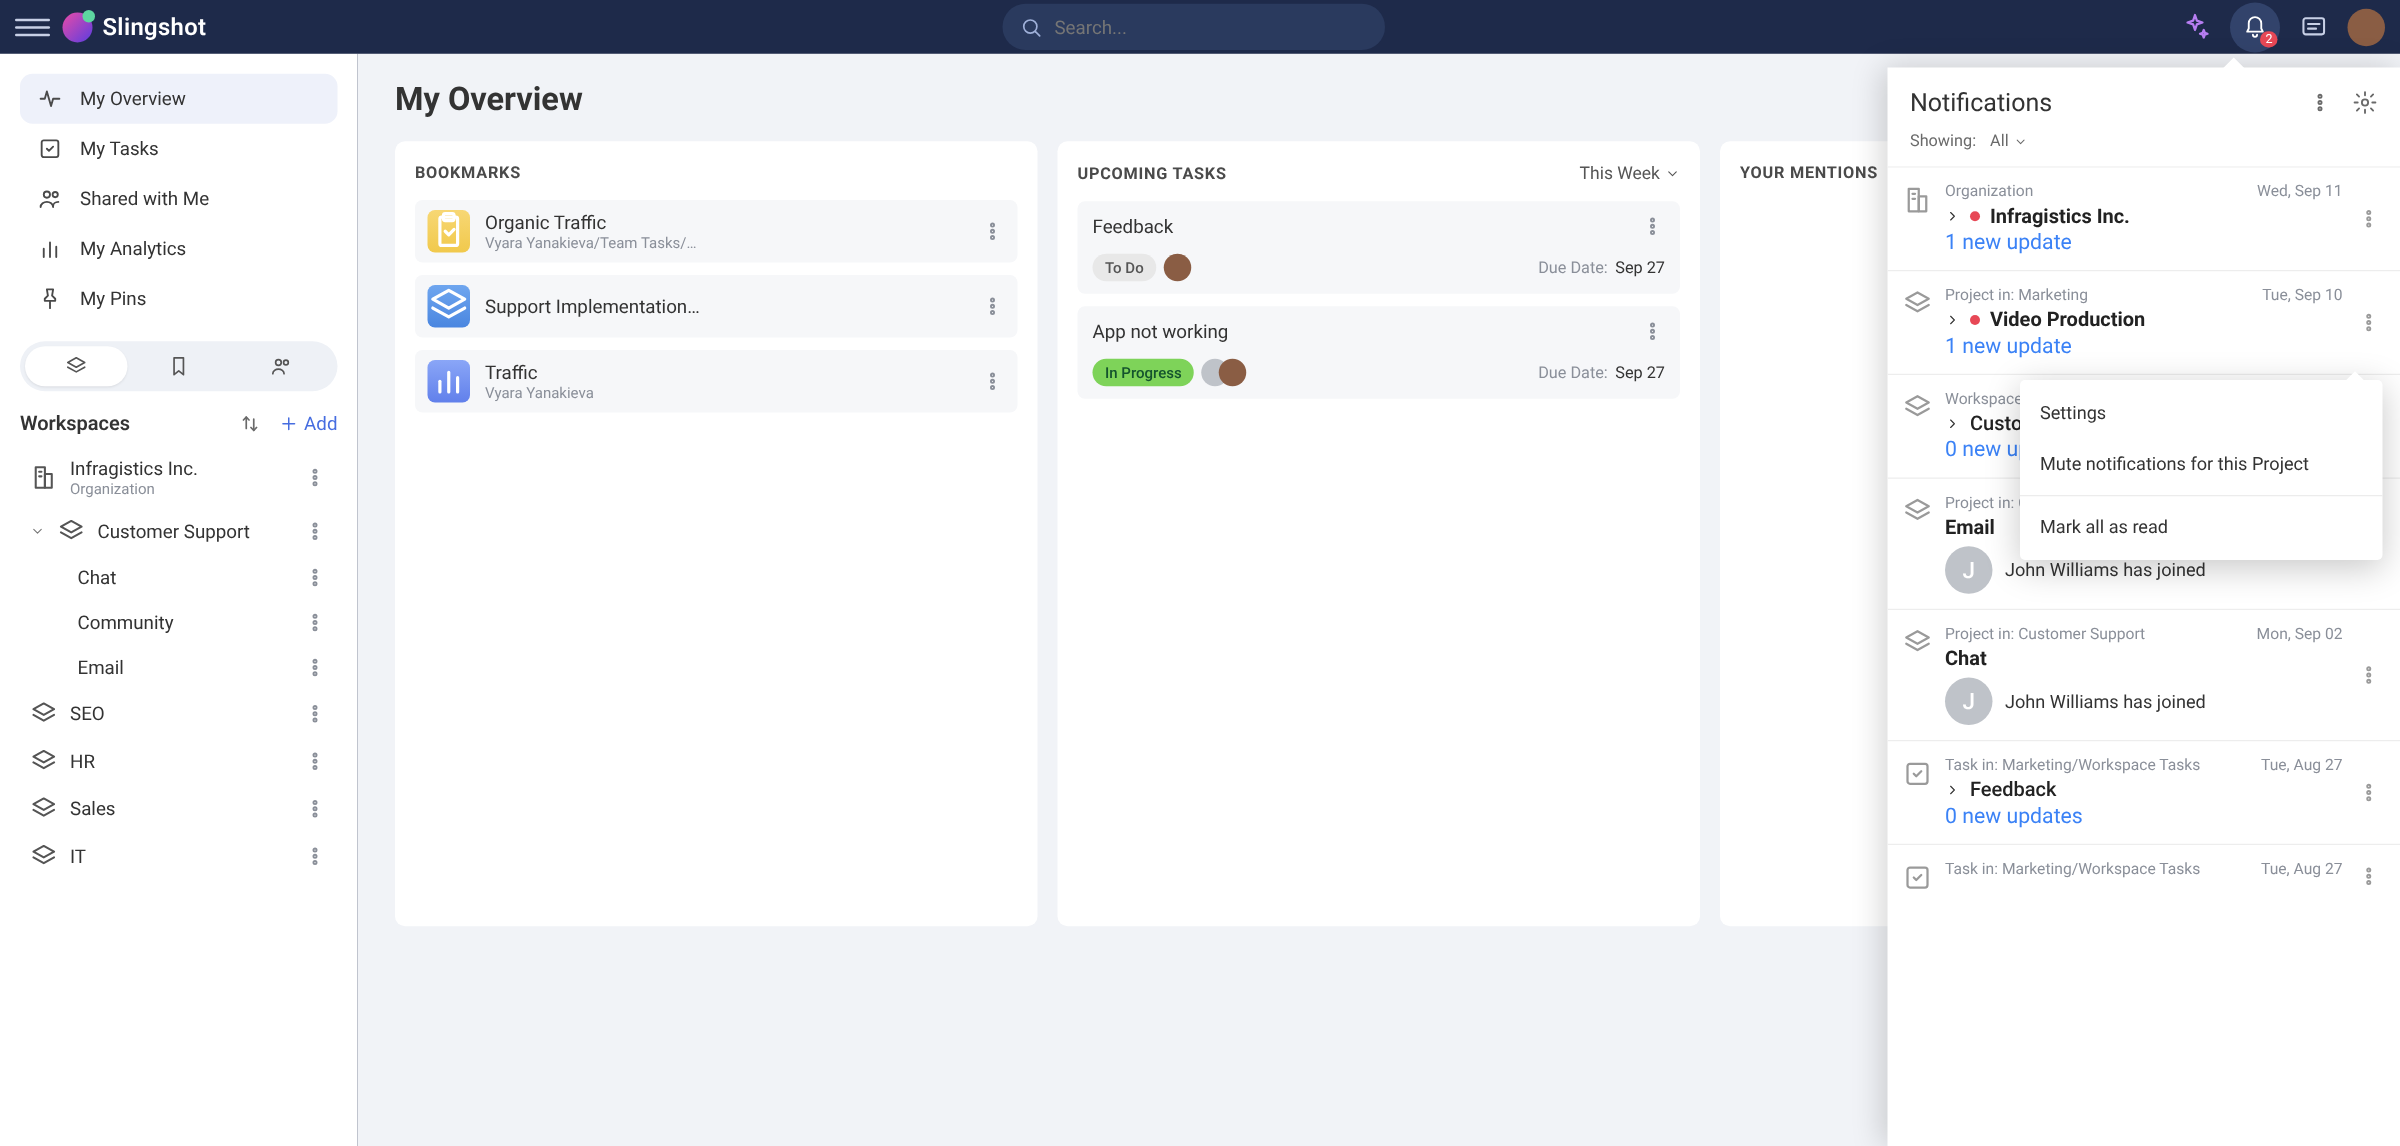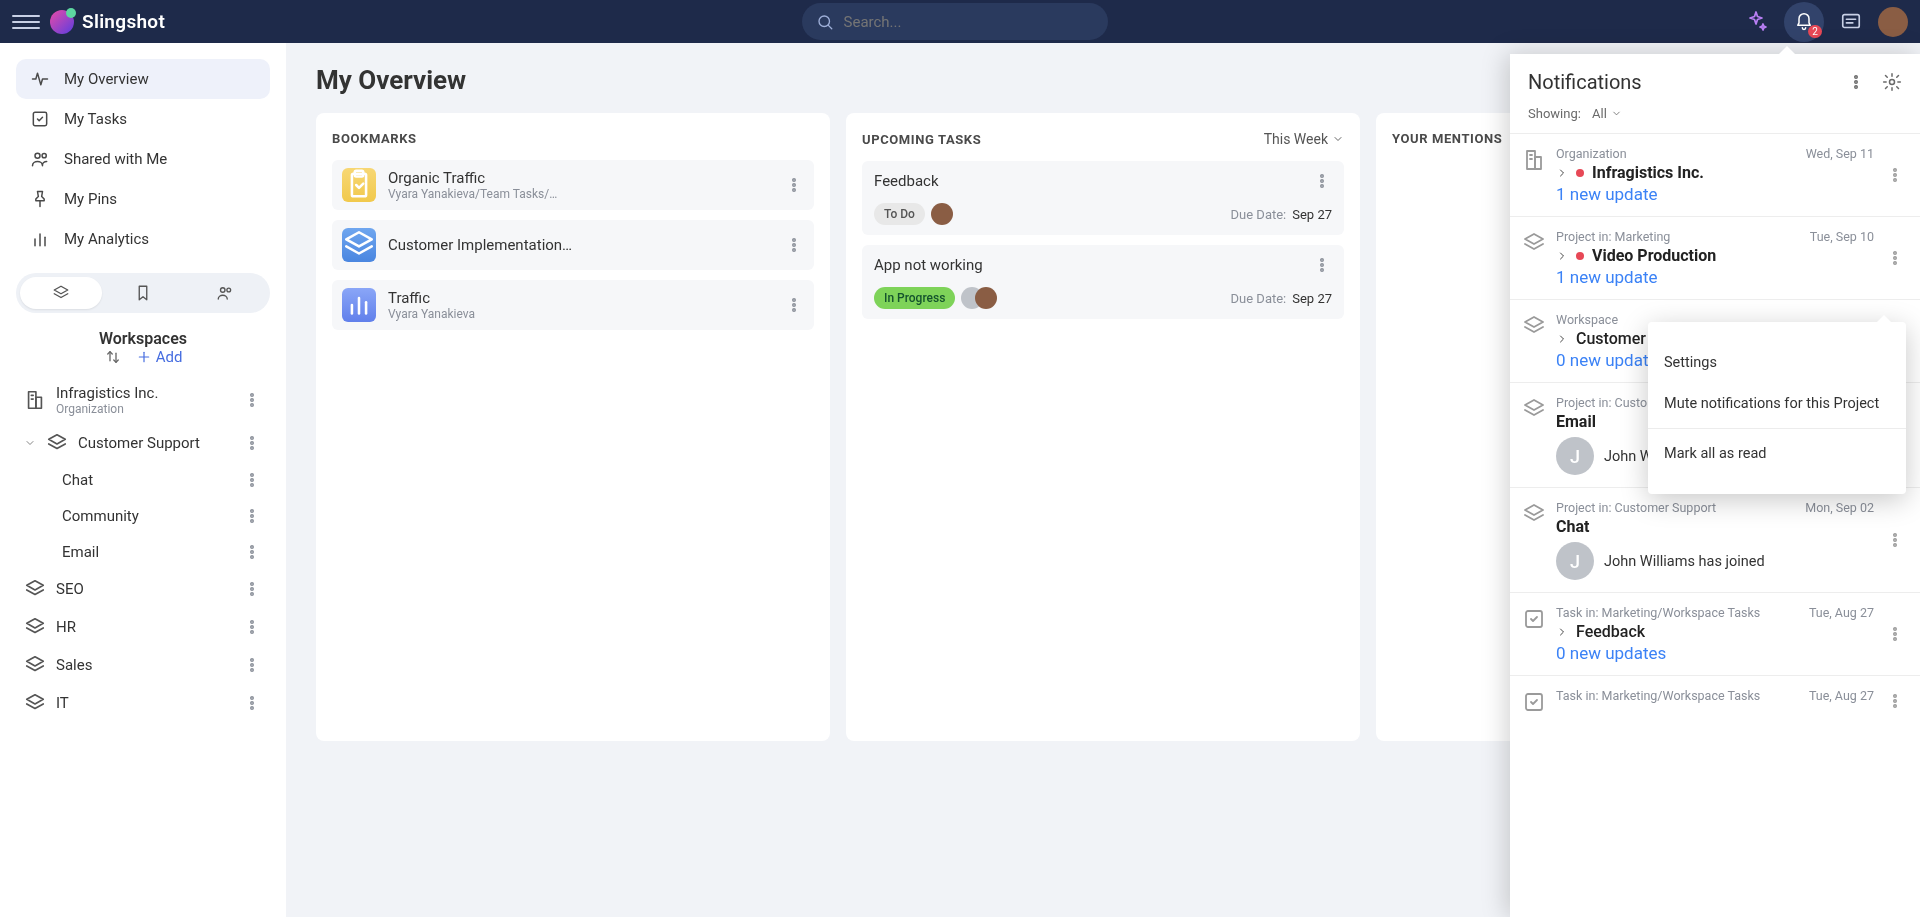--- a/index.html
+++ b/index.html
@@ -33,21 +33,21 @@
 
 .nav-item { display:flex; align-items:center; gap:14px; padding:10px 14px; border-radius:10px; font-size:15px; color:#333; cursor:pointer; }
 .nav-item.active { background:#eef1fa; }
 .nav-ico { width:20px; height:20px; stroke:#4a4a4a; flex-shrink:0; }
 
 .tab-strip { display:flex; gap:0; margin:14px 0 12px; background:#eef1f6; border-radius:22px; padding:4px; }
 .tab-btn { flex:1; height:32px; display:flex; align-items:center; justify-content:center; border-radius:18px; cursor:pointer;}
 .tab-btn.active { background:#fff; box-shadow:0 1px 2px rgba(0,0,0,.08);}
 .tab-btn svg{ width:18px; height:18px; stroke:#555;}
 
-.ws-header { display:flex; align-items:center; justify-content:space-between; padding:4px 0 10px;flex-direction:column; }
+.ws-header { display:flex; align-items:center; justify-content:space-between; padding:4px 0 10px; }
 .ws-header h3 { font-size:16px; font-weight:600; }
 .ws-header-right { display:flex; align-items:center; gap:14px;}
 .sort-ico{ width:18px; height:18px; stroke:#6a6a6a;}
 .add-link { color:#466de0; font-size:15px; display:flex; align-items:center; gap:4px; cursor:pointer;}
 .add-link svg{ width:16px; height:16px; stroke:#466de0;}
 
 .ws-tree { overflow-y:auto; flex:1; }
 .ws-row { display:flex; align-items:center; gap:10px; padding:8px 8px; border-radius:8px; cursor:pointer; position:relative;}
 .ws-row .chev{ width:12px; height:12px; stroke:#777; flex-shrink:0;}
 .ws-ico { width:22px; height:22px; stroke:#555; flex-shrink:0;}
@@ -111,21 +111,21 @@
 .dot-unread{ width:8px; height:8px; background:#e74856; border-radius:50%; flex-shrink:0;}
 .ni-title{ font-size:16px; font-weight:700; color:#222;}
 .ni-title.normal{ font-weight:500;}
 .ni-sub{ font-size:17px; color:#3b82f6; margin-top:2px;}
 .ni-person{ display:flex; align-items:center; gap:10px; margin-top:6px;}
 .ni-av{ width:38px; height:38px; border-radius:50%; background:#bfc3c9; color:#fff; display:flex; align-items:center; justify-content:center; font-size:18px; font-weight:500;}
 .ni-ptxt{ font-size:14.5px; color:#333;}
 .ni-dots{ width:22px; display:flex; align-items:center; justify-content:center;}
 
 
-.ctx-menu{ position:absolute; top:322px; right:14px; width:258px; background:#fff; border-radius:4px; box-shadow:0 6px 28px rgba(0,0,0,.22); z-index:60; padding:20px 0;}
+.ctx-menu{ position:absolute; top:304px; right:14px; width:290px; background:#fff; border-radius:4px; box-shadow:0 6px 28px rgba(0,0,0,.22); z-index:60; padding:6px 0;}
 .ctx-menu::before{ content:""; position:absolute; top:-7px; right:14px; width:0;height:0;border-left:8px solid transparent;border-right:8px solid transparent;border-bottom:8px solid #fff;}
 .ctx-item{ padding:12px 16px; font-size:14.5px; color:#333; cursor:pointer;}
 .ctx-sep{ height:1px; background:#ececec; margin:4px 0;}
 
 svg{ fill:none; stroke-width:1.8; stroke-linecap:round; stroke-linejoin:round;}
 </style>
 </head>
 <body>
 
 <div class="top-header">
@@ -186,32 +186,32 @@
       <svg class="nav-ico" viewBox="0 0 24 24">
           <circle cx="9" cy="8" r="3"></circle>
           <path d="M3 20c0-3 3-5 6-5s6 2 6 5"></path>
           <circle cx="17" cy="8" r="2.5"></circle>
           <path d="M15 19c0-2 2-4 5-4"></path>
         </svg>
       <span>Shared with Me</span>
     </div>
     <div class="nav-item">
       <svg class="nav-ico" viewBox="0 0 24 24">
-          <path d="M9 3h6l-1 6 3 3v2H7v-2l3-3z"></path>
-          <line x1="12" y1="14" x2="12" y2="21"></line>
-        </svg>
-      <span>My Pins</span>
-    </div>
-    <div class="nav-item">
-      <svg class="nav-ico" viewBox="0 0 24 24">
           <line x1="6" y1="20" x2="6" y2="12"></line>
           <line x1="12" y1="20" x2="12" y2="6"></line>
           <line x1="18" y1="20" x2="18" y2="10"></line>
         </svg>
       <span>My Analytics</span>
+    </div>
+    <div class="nav-item">
+      <svg class="nav-ico" viewBox="0 0 24 24">
+          <path d="M9 3h6l-1 6 3 3v2H7v-2l3-3z"></path>
+          <line x1="12" y1="14" x2="12" y2="21"></line>
+        </svg>
+      <span>My Pins</span>
     </div>
 
     <div class="tab-strip">
       <div class="tab-btn active">
           <svg viewBox="0 0 24 24">
             <path d="M12 3l9 5-9 5-9-5z"></path>
             <path d="M3 13l9 5 9-5"></path>
           </svg>
         </div>
       <div class="tab-btn">
@@ -384,21 +384,21 @@
             </svg>
         </div>
         <div class="bm-item">
           <div class="bm-ico blue">
               <svg viewBox="0 0 24 24" stroke="#fff">
                 <path d="M12 3l9 5-9 5-9-5z"></path>
                 <path d="M3 13l9 5 9-5"></path>
               </svg>
             </div>
           <div class="bm-txt">
-              <div class="t">Customer Implementation…</div>
+              <div class="t">Support Implementation…</div>
             </div>
           <svg class="dots" viewBox="0 0 24 24">
               <circle cx="12" cy="6" r="1.5"></circle>
               <circle cx="12" cy="12" r="1.5"></circle>
               <circle cx="12" cy="18" r="1.5"></circle>
             </svg>
         </div>
         <div class="bm-item">
           <div class="bm-ico chart">
               <svg viewBox="0 0 24 24" stroke="#fff">

